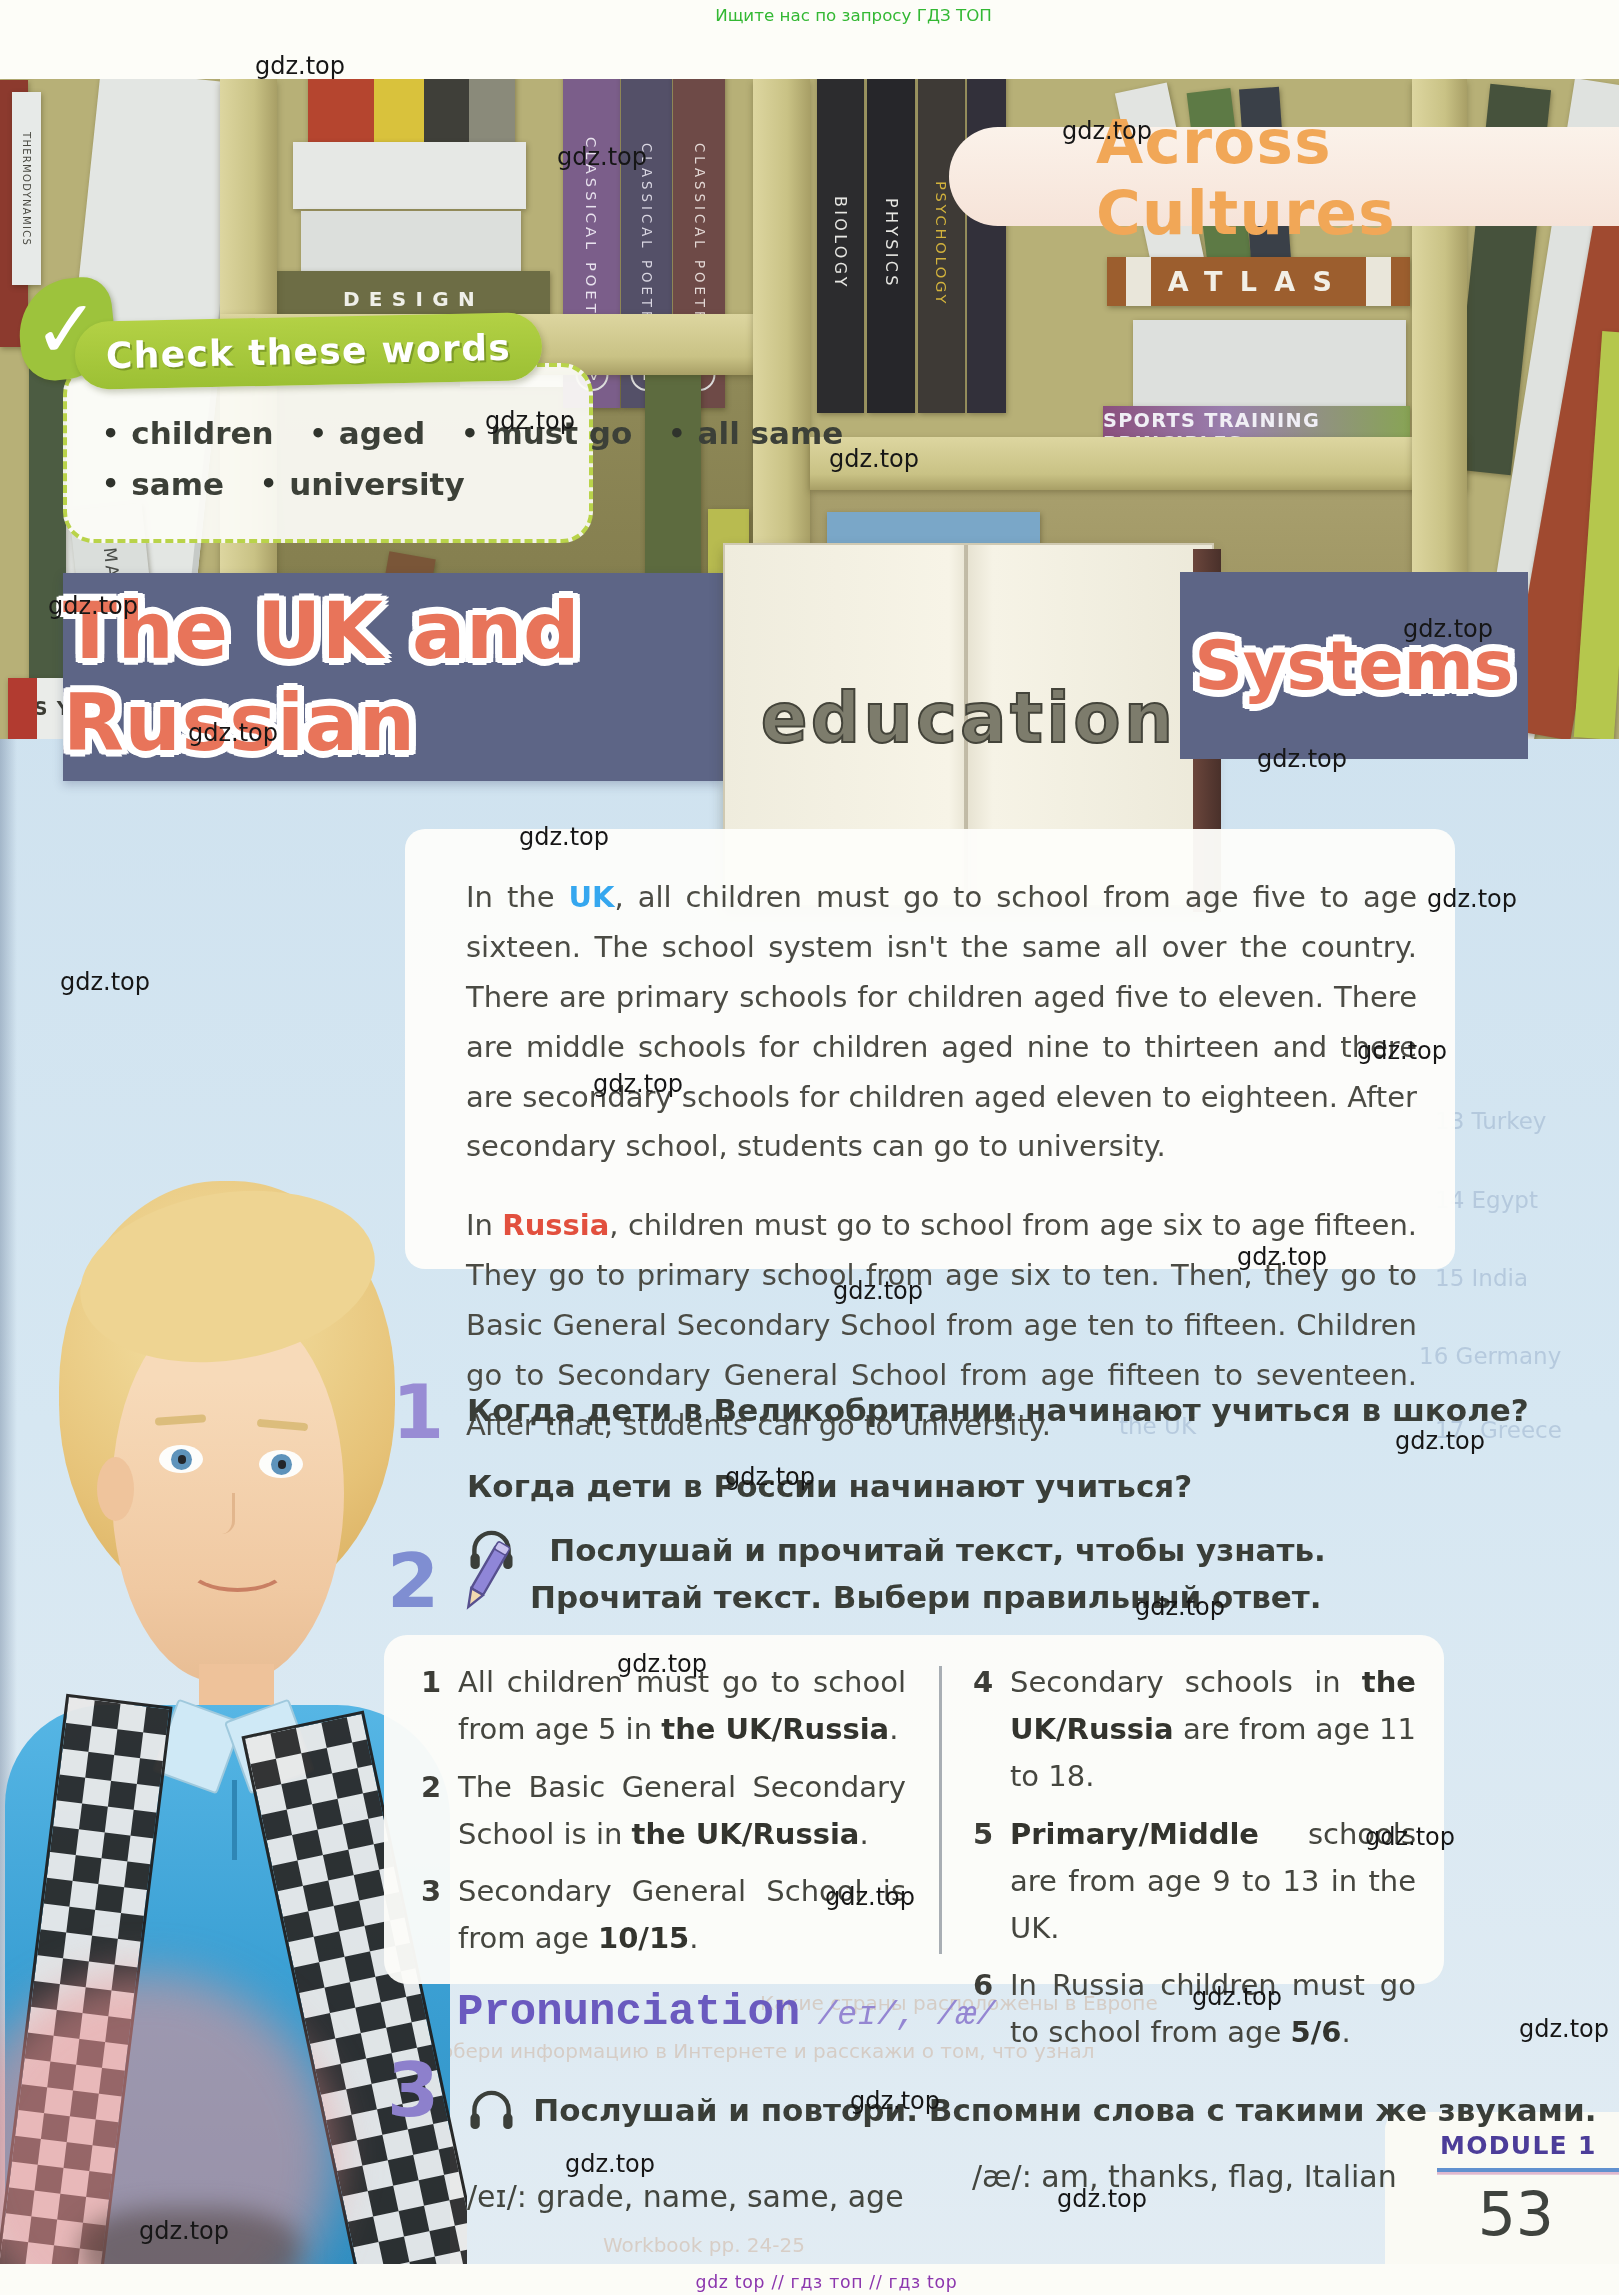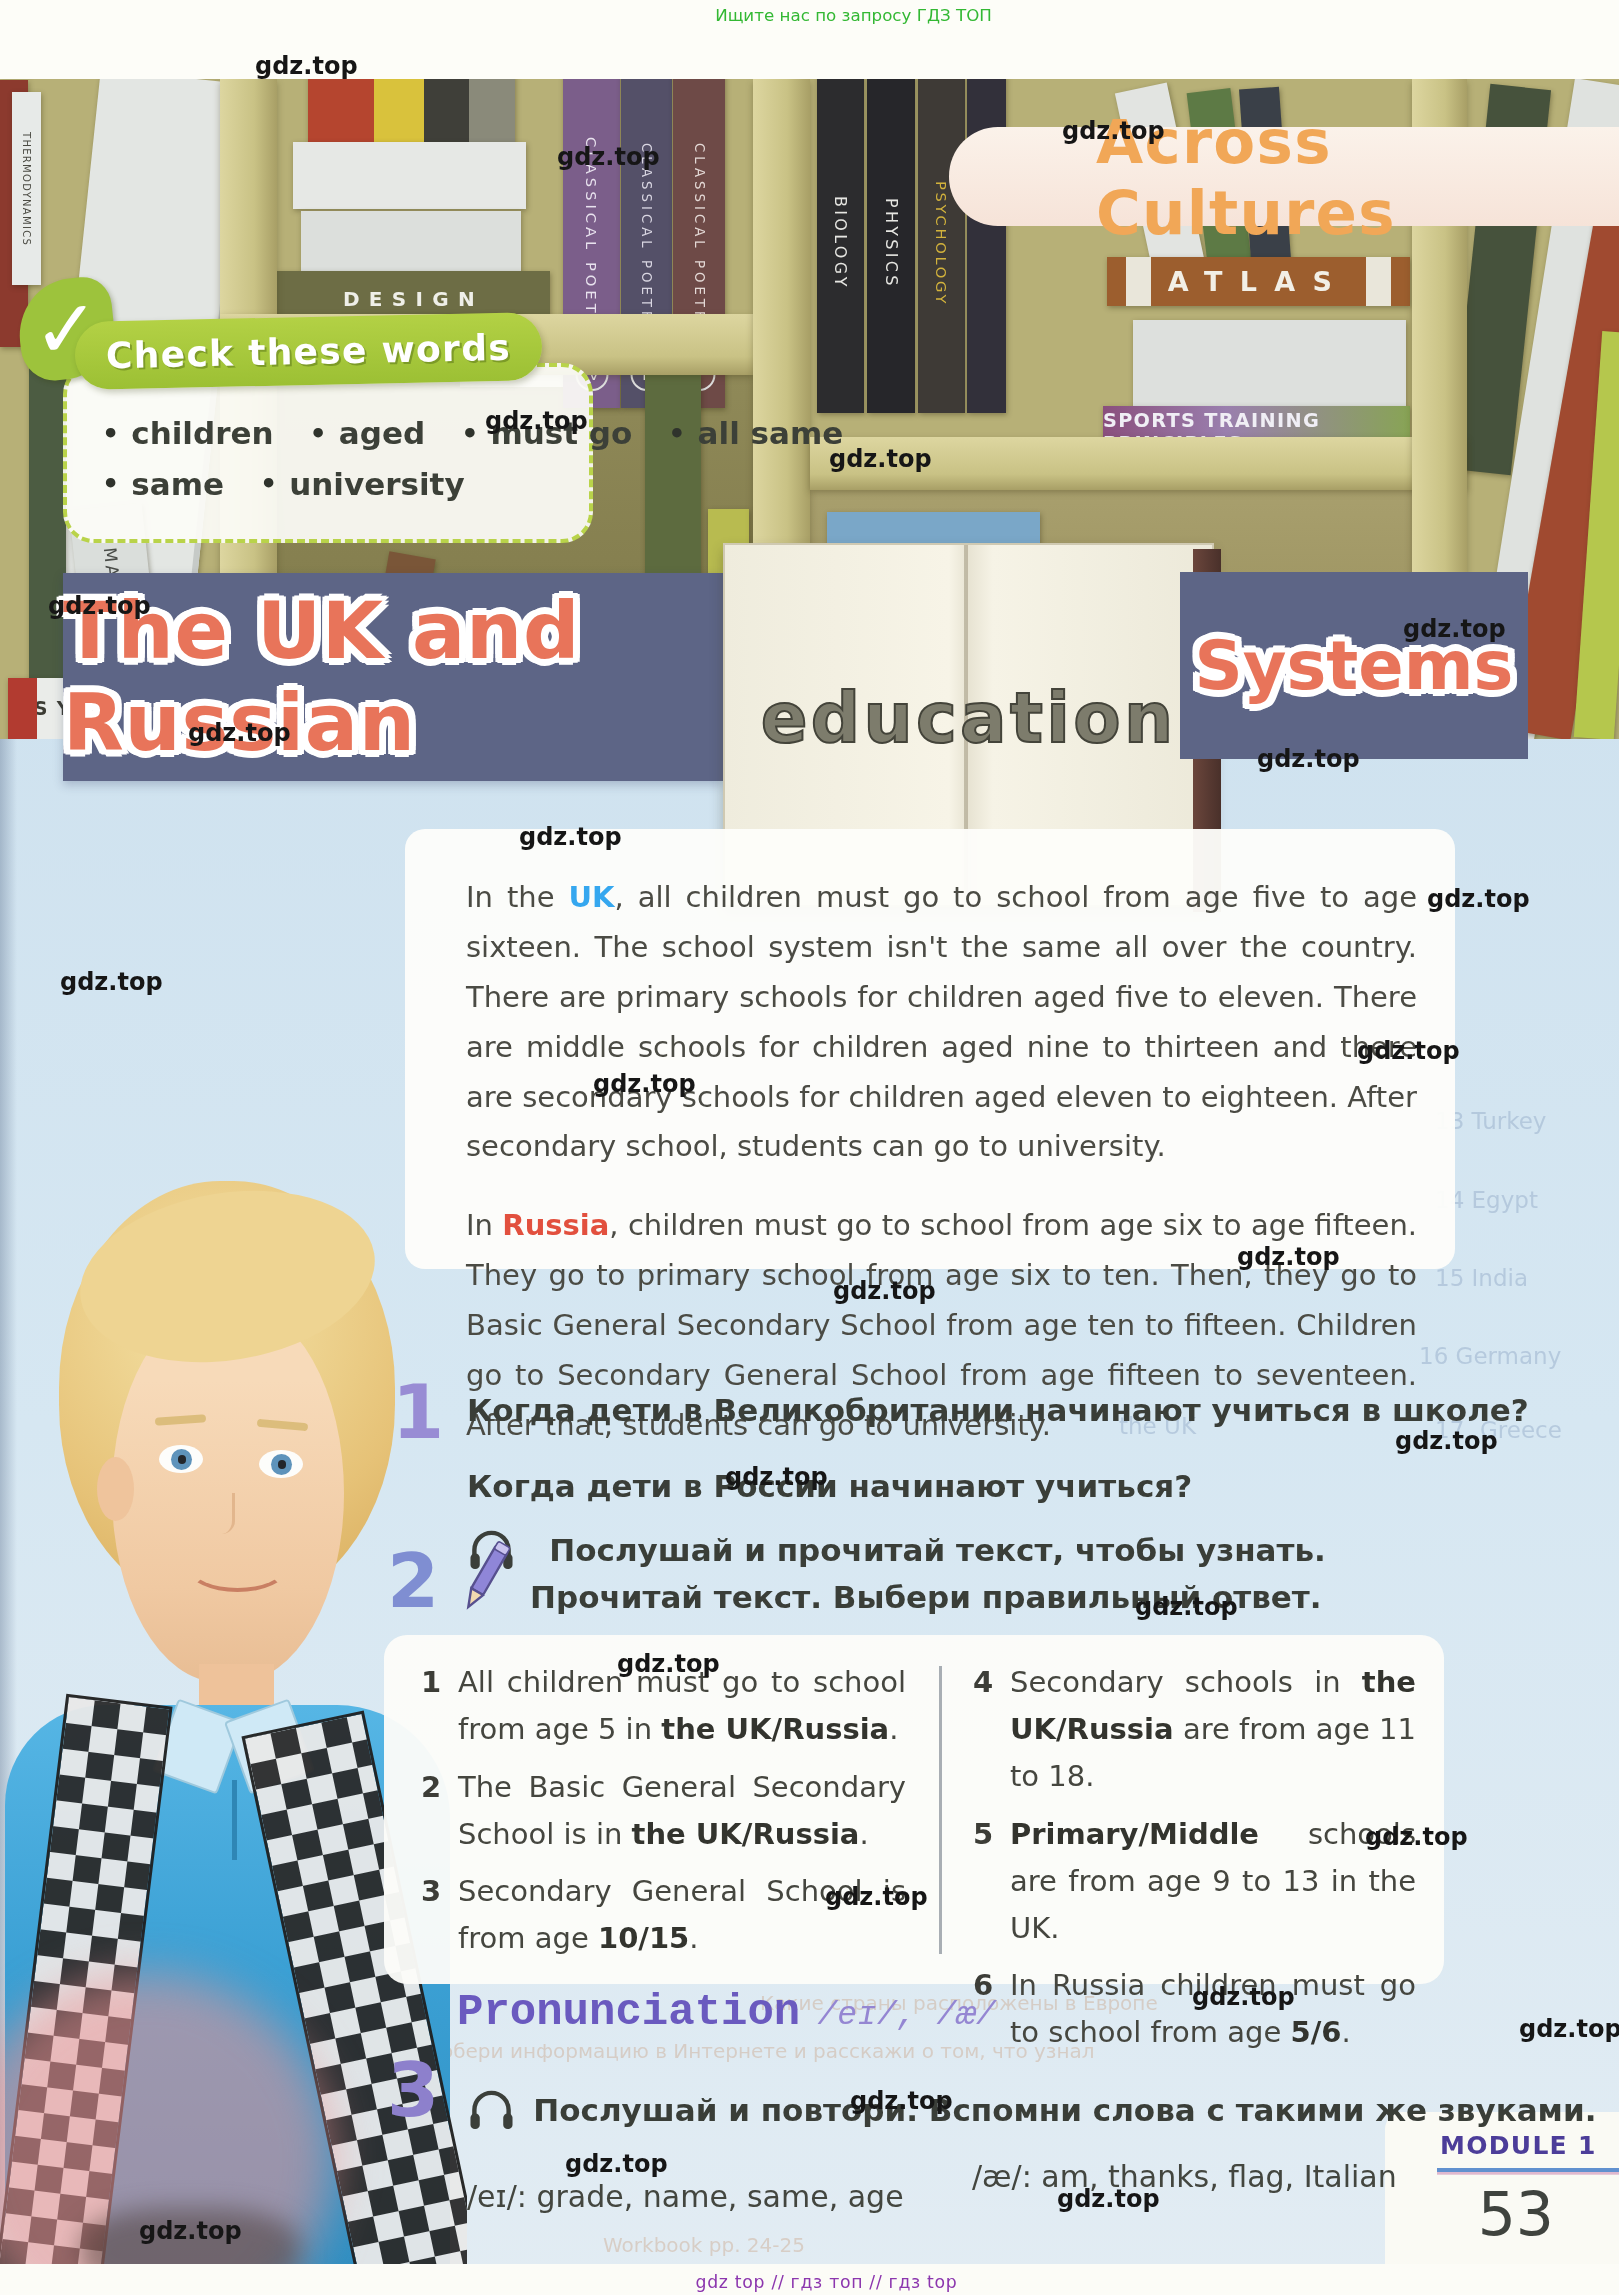--- a/index.html
+++ b/index.html
@@ -127,21 +127,21 @@
   .placket{left:232px;top:647px;width:5.3px;height:80px;background:#2f86b5;}
   .strap{background:repeating-conic-gradient(#2b2b2b 0 25%,#e9e9e9 0 50%) 0 0/52px 52px;border:3.3px solid #1f1f1f;opacity:.95;}
   .strapL{left:29px;top:565px;width:101px;height:600px;transform:rotate(7deg);}
   .strapR{left:301px;top:584px;width:119px;height:580px;transform:rotate(-12deg);}
   .pink-blob{left:-40px;top:840px;width:373px;height:373px;border-radius:50%;background:rgba(238,148,148,.55);filter:blur(23px);}
   .hand-shadow{left:80px;top:1075px;width:220px;height:87px;background:rgba(70,55,50,.5);filter:blur(12px);border-radius:40%;}
 
   
   .wm-layer,.bleed-layer{position:absolute;inset:0;z-index:6;pointer-events:none;}
   .bleed-layer{z-index:1;}
-  .wm{position:absolute;font-size:24px;color:#161616;font-weight:700;}
+  .wm{position:absolute;font-size:24px;color:#161616;font-weight:400;}
   .bleed{position:absolute;font-size:23px;}
   .bleed-blue{color:rgba(110,135,175,.30);}
   .bleed-warm{color:rgba(190,120,70,.26);font-size:20px;}
   .edge-shade{position:absolute;left:0;top:739px;width:17.3px;height:1557px;background:linear-gradient(90deg,rgba(80,100,130,.35),rgba(80,100,130,0));z-index:2;}
 </style>
 </head>
 <body>
 
 <div class="page">
 

